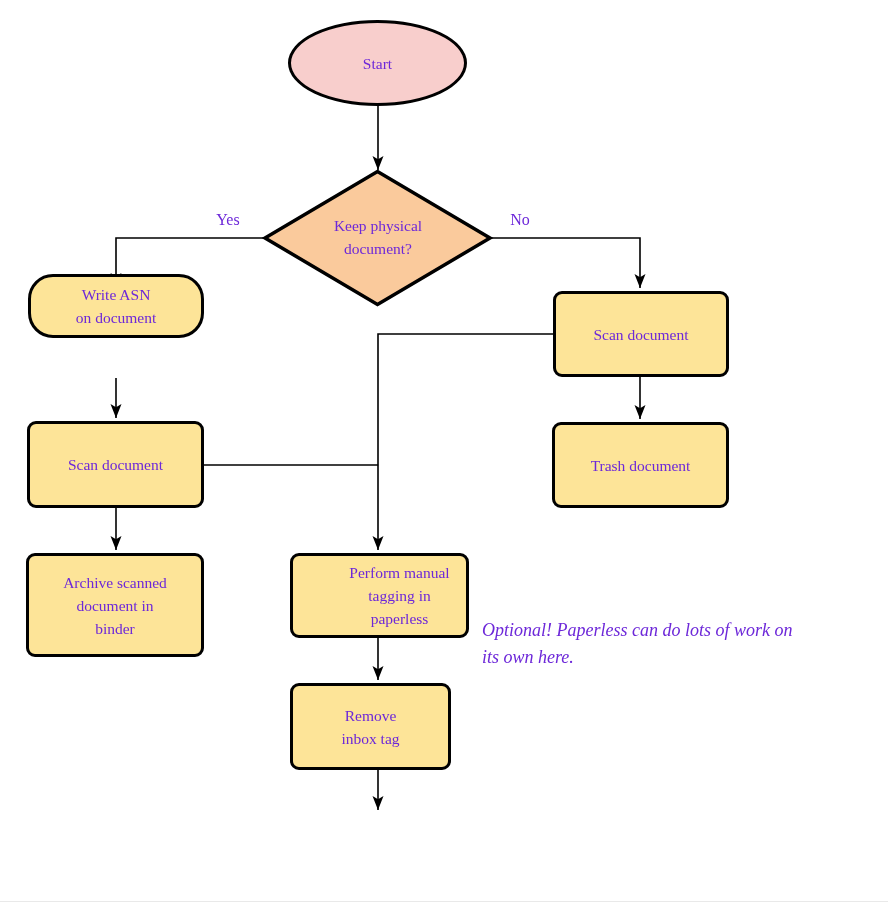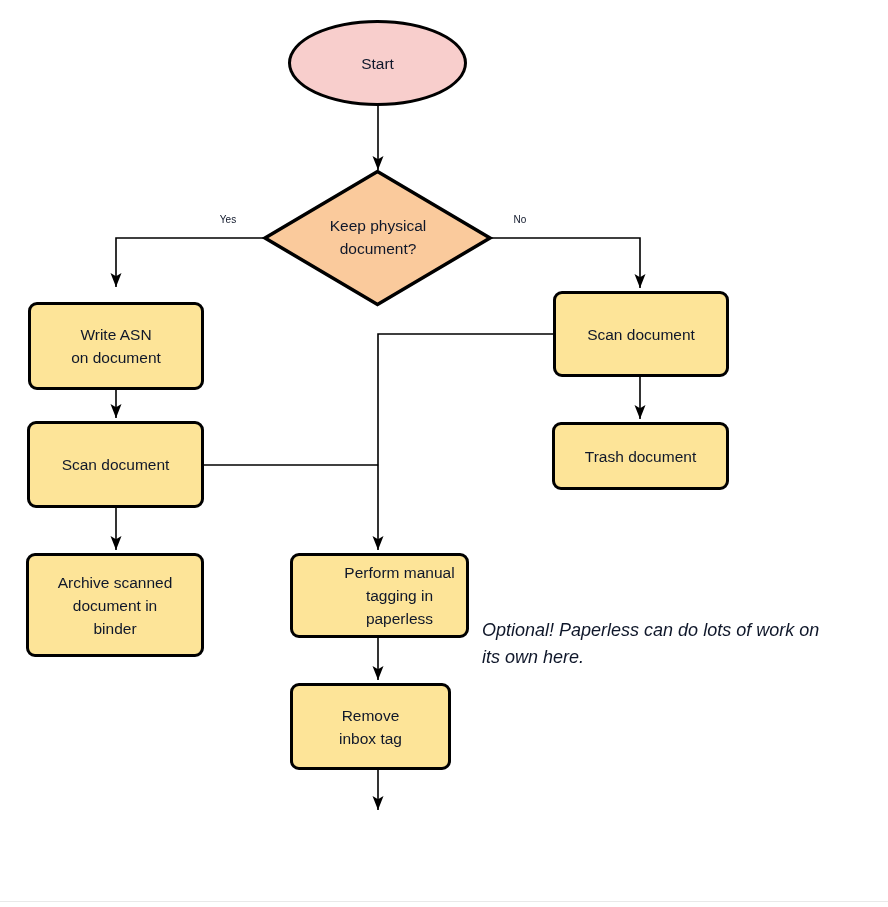--- a/index.html
+++ b/index.html
@@ -1,22 +1,22 @@
 <!DOCTYPE html>
 <html><head>
 <meta charset="utf-8">
 <style>
   html, body { margin: 0; padding: 0; background: #ffffff; }
   .canvas {
     position: relative;
     width: 888px;
     height: 907px;
     background: #ffffff;
-    font-family: Liberation Sans, sans-serif;
-    color: #0f172a;
+    font-family: Liberation Serif, serif;
+    color: #6d28d9;
     overflow: hidden;
   }
   svg.edge-layer {
     position: absolute;
     left: 0; top: 0;
     width: 888px; height: 907px;
   }
   .node {
     position: absolute;
     box-sizing: border-box;
@@ -44,21 +44,21 @@
     justify-content: center;
     text-align: center;
     font-size: 15.5px;
     line-height: 23px;
     white-space: pre-line;
   }
   .edge-label {
     position: absolute;
     width: 50px;
     text-align: center;
-    font-size: 10px;
+    font-size: 16px;
     line-height: 18px;
   }
   .note {
     position: absolute;
     left: 482px;
     top: 590px;
     width: 410px;
     font-size: 18px;
     line-height: 27px;
     font-style: italic;
@@ -66,25 +66,25 @@
   }
   .bottom-hairline {
     position: absolute;
     left: 0; right: 0;
     top: 901px;
     border-top: 1px solid #e9e9e9;
   }
 
   
   #node-start      { left: 288px; top: 20px;  width: 179px; height: 86px; }
-  #node-write-asn  { left: 28px;  top: 302px; width: 176px; height: 88px; }
+  #node-write-asn  { left: 28px;  top: 274px; width: 176px; height: 64px; border-radius: 25px; }
   #node-scan-left  { left: 27px;  top: 421px; width: 177px; height: 87px; }
   #node-archive    { left: 26px;  top: 553px; width: 178px; height: 104px; }
   #node-scan-right { left: 553px; top: 291px; width: 176px; height: 86px; }
-  #node-trash      { left: 552px; top: 422px; width: 177px; height: 68px; }
+  #node-trash      { left: 552px; top: 422px; width: 177px; height: 86px; }
   #node-tagging    { left: 290px; top: 553px; width: 179px; height: 85px; padding-left: 40px; }
   #node-remove     { left: 290px; top: 683px; width: 161px; height: 87px; }
   #node-end        { left: 288px; top: 813px; width: 183px; height: 85px; }
   #decision-text   { left: 293px; top: 214px; width: 170px; height: 48px; }
   #label-yes       { left: 203px; top: 211px; }
   #label-no        { left: 495px; top: 211px; }
 </style>
 </head>
 <body>
 

